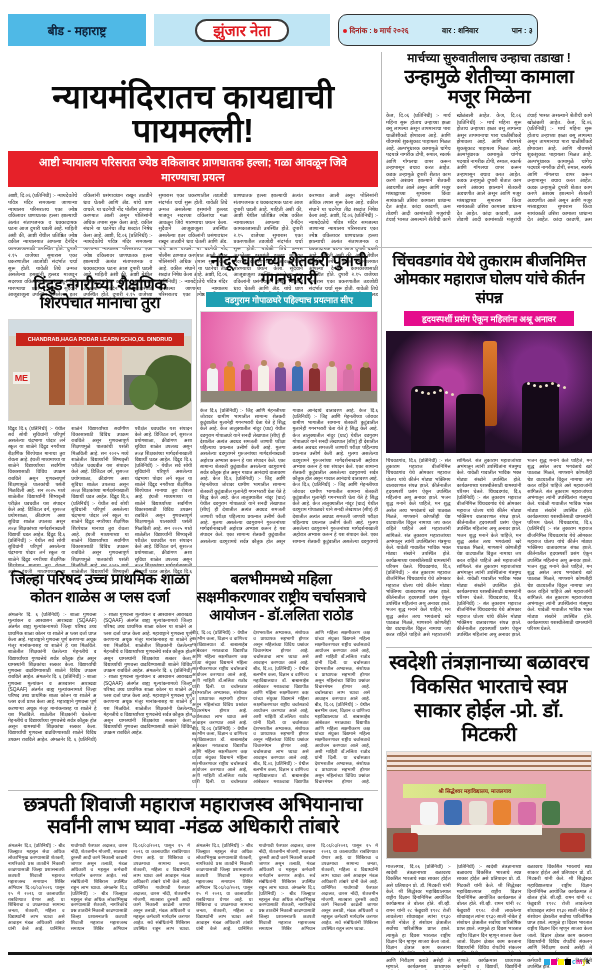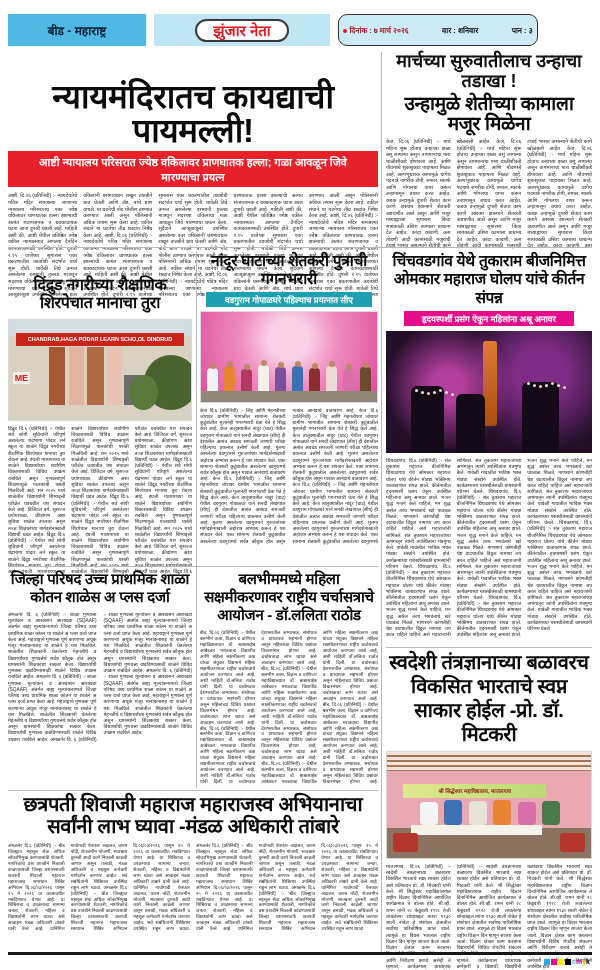--- a/index.html
+++ b/index.html
@@ -28,21 +28,21 @@
   .photo{position:relative;overflow:hidden;border:1px solid #d8d8d8;padding-left:21px;}
   .vline{position:absolute;width:1px;background:#b9b9b9;}
   .hline{position:absolute;height:1px;background:#b9b9b9;}
   
   #lead{left:8px;top:52px;width:370px;height:192px;}
   #lead .hl{font-size:33px;line-height:1.02;margin-top:28px;}
   #lead .subbar{margin-top:4px;background:#e62129;font-size:11px;padding:3px 18px;}
   #lead .body-text{margin-top:5px;font-size:5px;line-height:1.32;height:106px;}
   
   #heat{left:386px;top:52px;width:206px;height:192px;}
-  #heat .kicker{font-size:18px;font-weight:800;text-align:center;line-height:1.1;}
+  #heat .kicker{font-size:12px;font-weight:800;text-align:center;line-height:1.1;}
   #heat .hl{font-size:19px;line-height:1.05;margin-top:2px;}
   #heat .body-text{margin-top:5px;font-size:5px;line-height:1.3;height:113px;}
   
   #dindrud{left:8px;top:252px;width:184px;height:312px;}
   #dindrud .hl{font-size:16px;line-height:1.15;margin-top:24px;}
   #dindrud .photo{margin-top:6px;height:100px;background:linear-gradient(#d2dce1 0 16%,#d9d2c2 16% 100%);}
   #dindrud .body-text{margin-top:5px;font-size:4.8px;line-height:1.3;height:155px;}
   .sch-banner{position:absolute;left:4%;top:13%;width:92%;height:13%;background:#c8241a;color:#fff;
               font-size:5.5px;font-weight:bold;display:flex;align-items:center;justify-content:center;white-space:nowrap;}
   .sch-pillar{position:absolute;top:27%;height:58%;}
@@ -70,21 +70,21 @@
   #kirtan .body-text{margin-top:5px;font-size:4.8px;line-height:1.3;height:205px;}
   .kt-pillar{position:absolute;left:47%;top:8%;width:7%;height:70%;background:linear-gradient(#e07a2e,#a84e14);border-radius:3px;}
   .kt-fig{position:absolute;background:#150a18;border-radius:6px 6px 0 0;}
   .kt-garland{position:absolute;width:3px;height:3px;border-radius:50%;background:#f3e9d8;
      box-shadow:6px 2px 0 #f3e9d8,12px 3px 0 #e8d9bc,18px 2px 0 #f3e9d8,24px 0 0 #e8d9bc,30px 2px 0 #f3e9d8,36px 4px 0 #e8d9bc;}
   
   #grade{left:8px;top:570px;width:184px;height:218px;}
   #grade .hl{font-size:15px;line-height:1.2;}
   #grade .body-text{margin-top:6px;font-size:4.8px;line-height:1.3;height:165px;}
   
-  #balbhim{left:200px;top:570px;width:178px;height:218px;}
+  #balbhim{left:192px;top:570px;width:178px;height:218px;}
   #balbhim .hl{font-size:15px;line-height:1.2;}
   #balbhim .body-text{margin-top:6px;font-size:4.6px;line-height:1.3;height:158px;}
   
   #swadeshi{left:386px;top:650px;width:206px;height:303px;}
   #swadeshi .hl{font-size:20px;line-height:1.2;}
   #swadeshi .photo{margin-top:5px;height:106px;
      background:linear-gradient(#f4e3da 0 18%,#e8a9b2 18% 72%,#8a7361 72% 100%);}
   #swadeshi .body-text{margin-top:5px;font-size:4.8px;line-height:1.3;height:136px;}
   .sem-beam{position:absolute;left:0;top:0;width:100%;height:18%;
      background:repeating-linear-gradient(180deg,#f4e3da 0 3px,#a5765a 3px 5px);}

